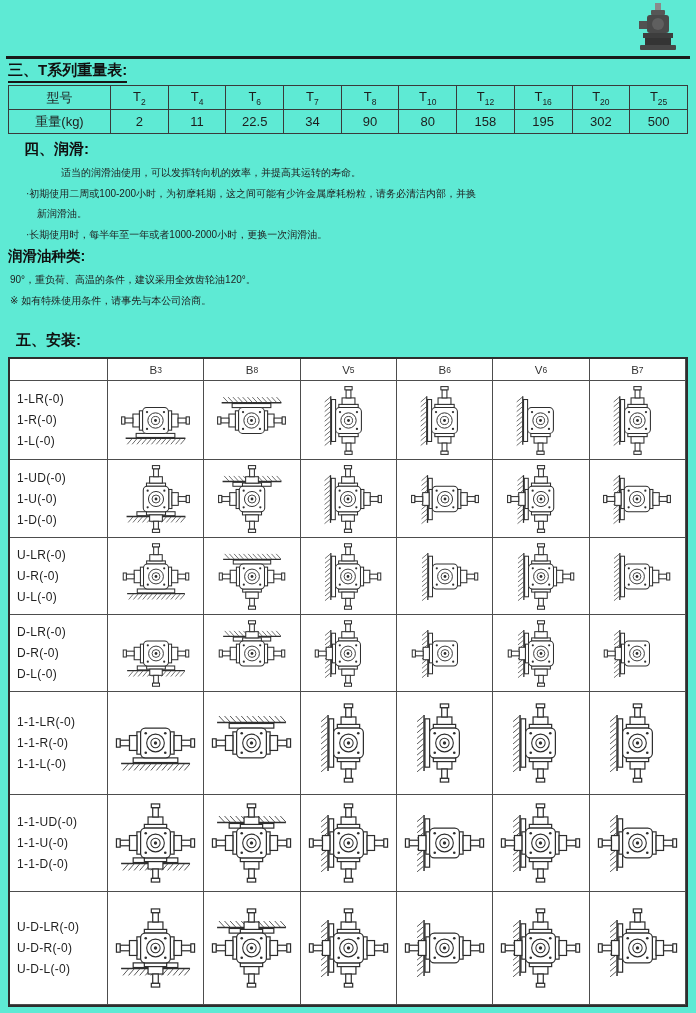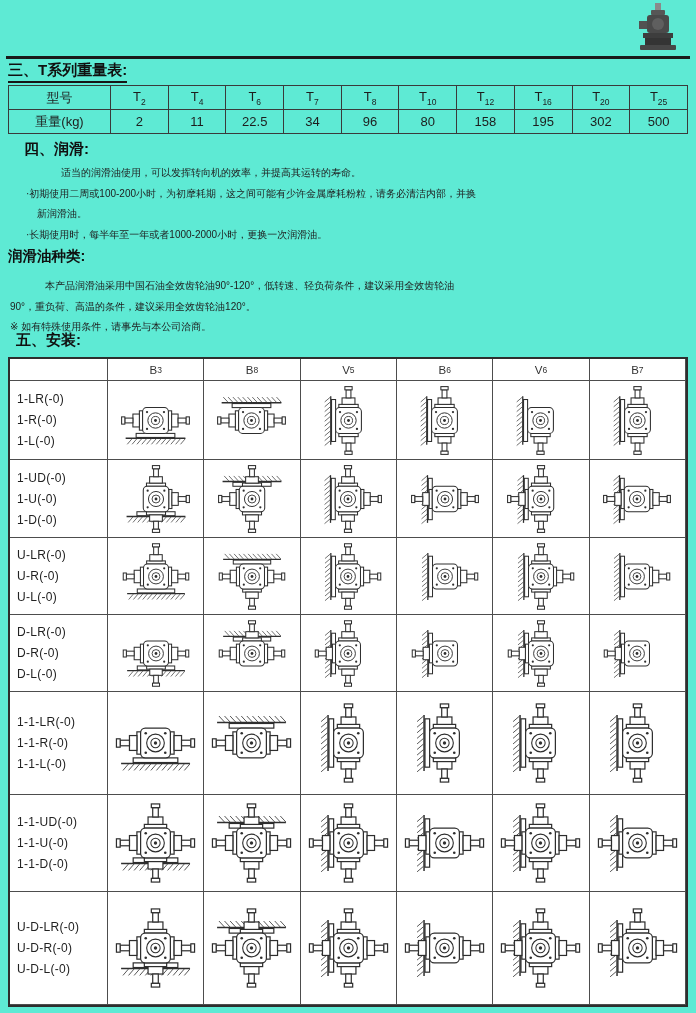--- a/index.html
+++ b/index.html
@@ -8,21 +8,21 @@
   #photo{position:absolute;top:2px;right:16px;}
   #top-rule{position:absolute;left:6px;top:56px;width:684px;height:3px;background:#1a1a1a;}
   .sec-head{position:absolute;left:8px;font-size:15px;font-weight:bold;color:#101010;}
   #title1{top:61px;border-bottom:2px solid #161616;padding-bottom:1px;display:inline-block;}
   #weight-table{position:absolute;left:8px;top:85px;width:680px;border-collapse:collapse;
                 table-layout:fixed;border:1px solid #ef4444;}
   #weight-table th,#weight-table td{border:1px solid #3a3a3a;height:23px;font-size:13px;
                 font-weight:normal;text-align:center;color:#1d1d1d;padding:0;}
   sub{font-size:8.5px;}
   .sec-title{font-size:15px;font-weight:bold;color:#101010;margin-bottom:4px;}
-  .sub-title{font-size:14.5px;font-weight:bold;color:#101010;margin-bottom:10px;}
+  .sub-title{font-size:14.5px;font-weight:bold;color:#101010;margin-bottom:4px;}
   #sec4{position:absolute;left:24px;top:140px;width:684px;}
   #lub{position:absolute;left:8px;top:247px;width:684px;}
   #sec5head{position:absolute;left:16px;top:331px;font-size:15px;font-weight:bold;color:#101010;}
   .line{font-size:10px;line-height:20.6px;color:#1d1d1d;white-space:nowrap;}
   .ind0{padding-left:2px;}
   .ind1{padding-left:13px;}
   .ind2{padding-left:37px;}
   #install-grid{position:absolute;left:8px;top:357px;width:680px;height:650px;display:grid;
                 grid-template-columns:98px repeat(6,1fr);
                 grid-template-rows:22px 79px 78px 77px 77px 103px 97px auto;
@@ -81,21 +81,21 @@
           <th>T<sub>16</sub></th>
           <th>T<sub>20</sub></th>
           <th>T<sub>25</sub></th>
         </tr>
       <tr id="wt-data">
           <td>重量(kg)</td>
           <td>2</td>
           <td>11</td>
           <td>22.5</td>
           <td>34</td>
-          <td>96</td>
+          <td>90</td>
           <td>80</td>
           <td>158</td>
           <td>195</td>
           <td>302</td>
           <td>500</td>
         </tr>
     </tbody>
   </table>
 
   <div id="sec4">
@@ -104,21 +104,20 @@
         <div class="line ind2">适当的润滑油使用，可以发挥转向机的效率，并提高其运转的寿命。</div>
         <div class="line ind0">·初期使用二周或100-200小时，为初摩耗期，这之间可能有少许金属摩耗粉粒，请务必清洁内部，并换</div>
         <div class="line ind1">新润滑油。</div>
         <div class="line ind0">·长期使用时，每半年至一年或者1000-2000小时，更换一次润滑油。</div>
       </div>
   </div>
 
   <div id="lub">
     <div class="sub-title">润滑油种类:</div>
     <div id="lub-lines">
-        <div class="line ind2">本产品润滑油采用中国石油全效齿轮油90°-120°，低转速、轻负荷条件，建议采用全效齿轮油</div>
         <div class="line ind0">90°，重负荷、高温的条件，建议采用全效齿轮油120°。</div>
         <div class="line ind0">※ 如有特殊使用条件，请事先与本公司洽商。</div>
       </div>
   </div>
 
   <div id="sec5head">五、安装:</div>
 
   <div id="install-grid">
       <div class="gcell ghead"></div>
       <div class="gcell ghead">B<sub>3</sub></div>

